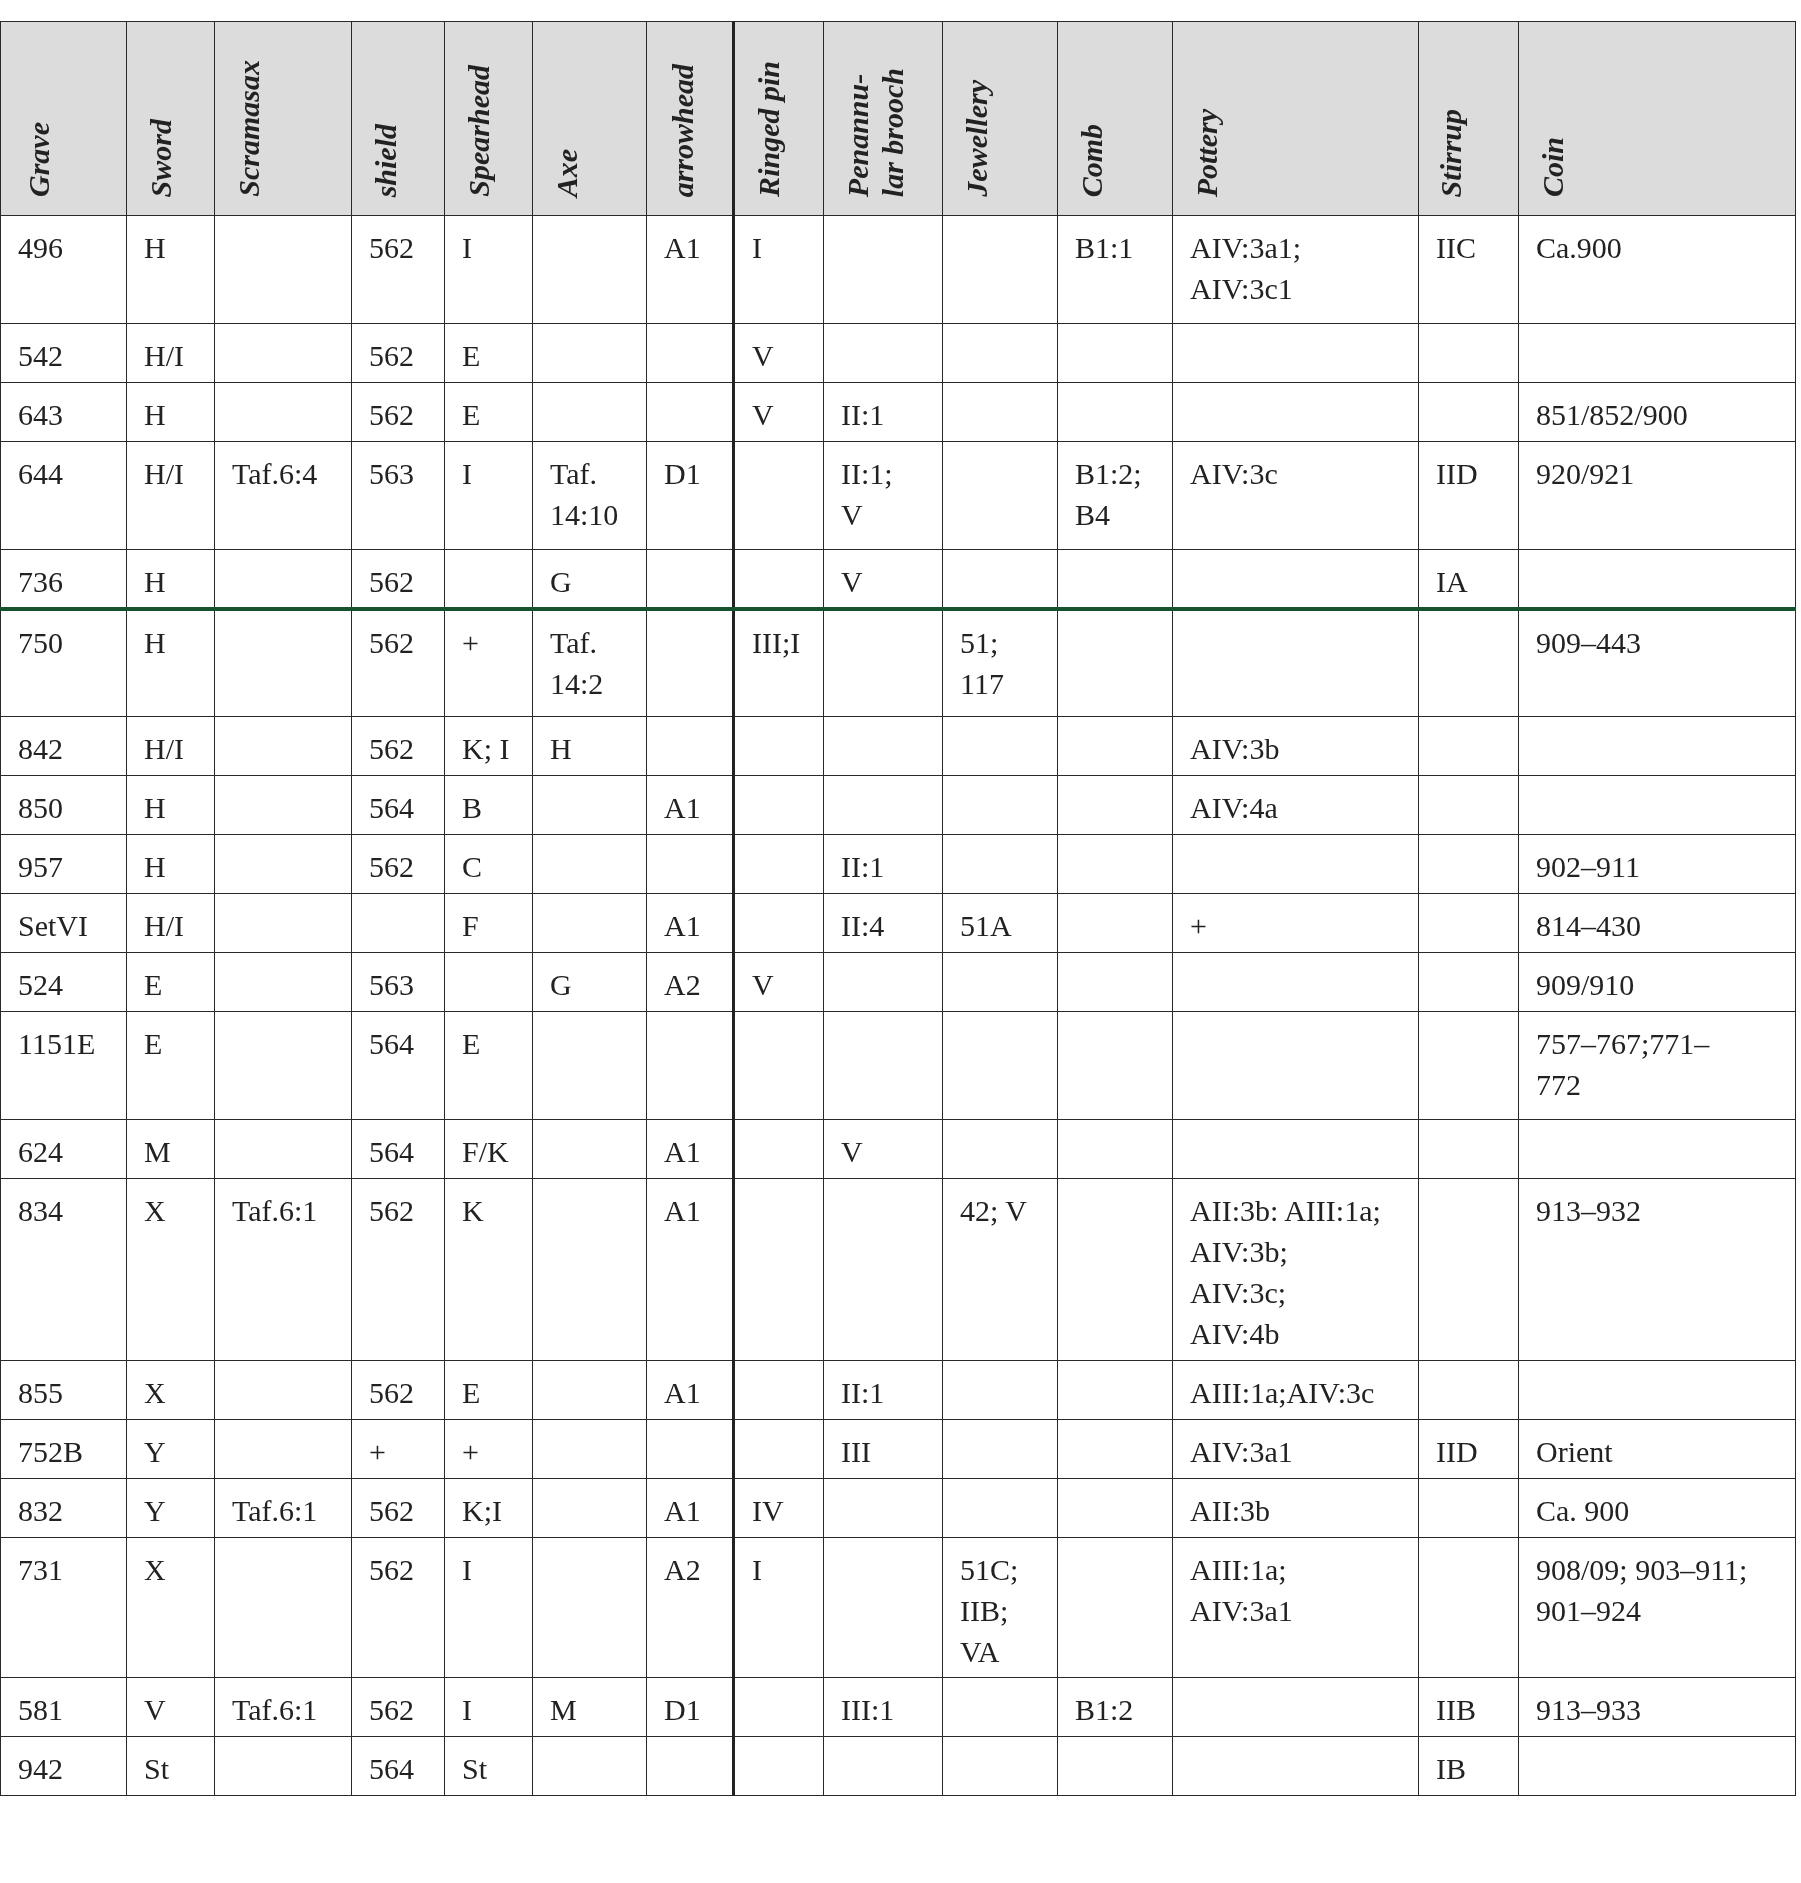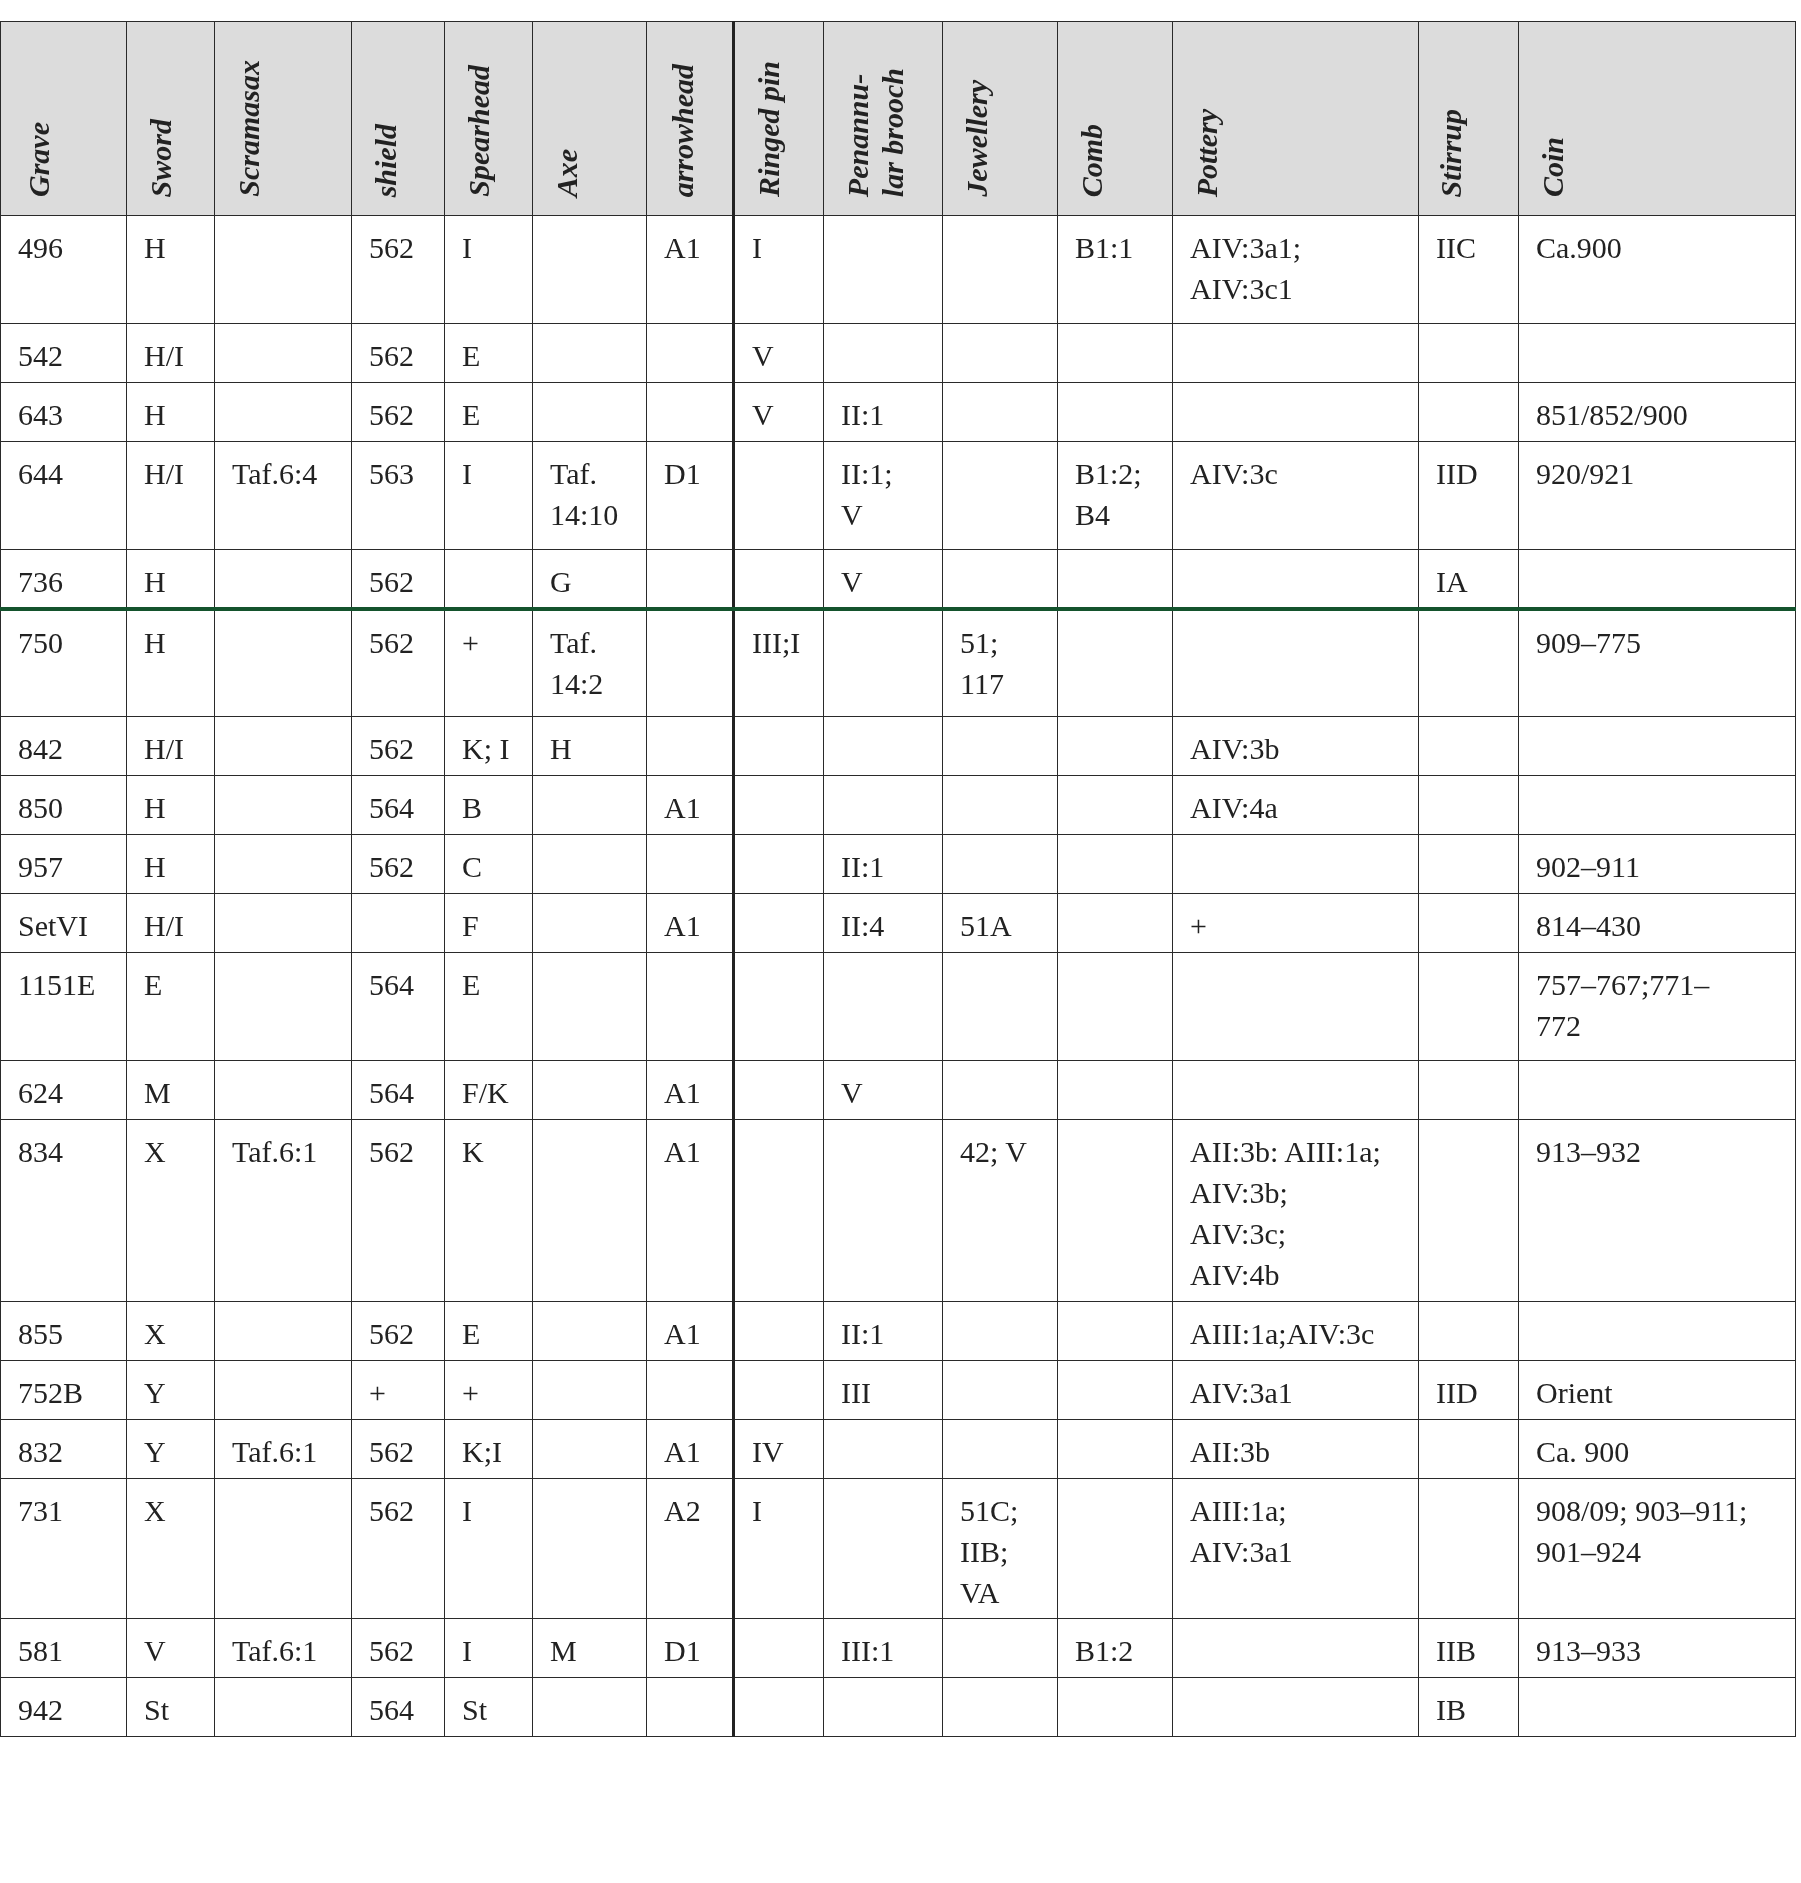--- a/index.html
+++ b/index.html
@@ -204,21 +204,21 @@
         <td>Taf.
 14:2</td>
         <td></td>
         <td class="col-thick-left">III;I</td>
         <td></td>
         <td>51;
 117</td>
         <td></td>
         <td></td>
         <td></td>
-        <td>909–775</td>
+        <td>909–443</td>
       </tr>
       <tr class="row-h1">
         <td>842</td>
         <td>H/I</td>
         <td></td>
         <td>562</td>
         <td>K; I</td>
         <td>H</td>
         <td></td>
         <td class="col-thick-left"></td>
@@ -269,20 +269,36 @@
         <td>F</td>
         <td></td>
         <td>A1</td>
         <td class="col-thick-left"></td>
         <td>II:4</td>
         <td>51A</td>
         <td></td>
         <td>+</td>
         <td></td>
         <td>814–430</td>
+      </tr>
+      <tr class="row-h1">
+        <td>524</td>
+        <td>E</td>
+        <td></td>
+        <td>563</td>
+        <td></td>
+        <td>G</td>
+        <td>A2</td>
+        <td class="col-thick-left">V</td>
+        <td></td>
+        <td></td>
+        <td></td>
+        <td></td>
+        <td></td>
+        <td>909/910</td>
       </tr>
       <tr class="row-h2">
         <td>1151E</td>
         <td>E</td>
         <td></td>
         <td>564</td>
         <td>E</td>
         <td></td>
         <td></td>
         <td class="col-thick-left"></td>

